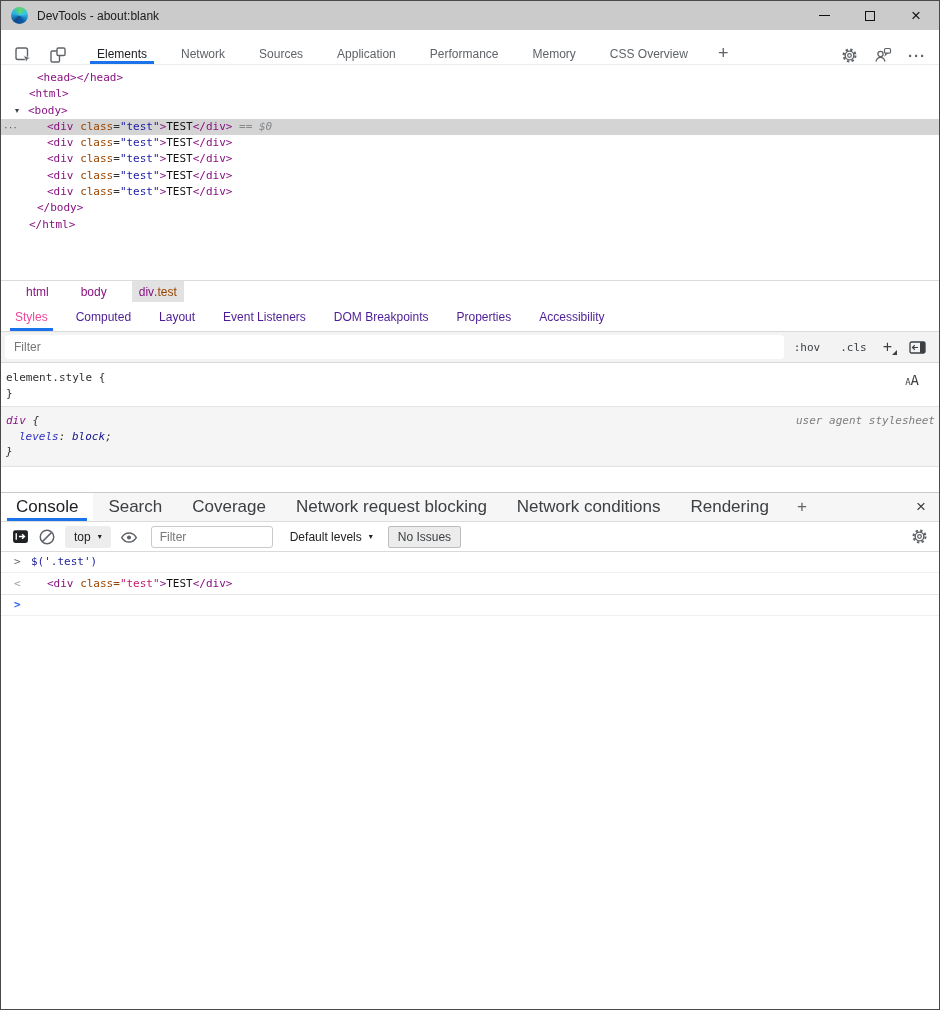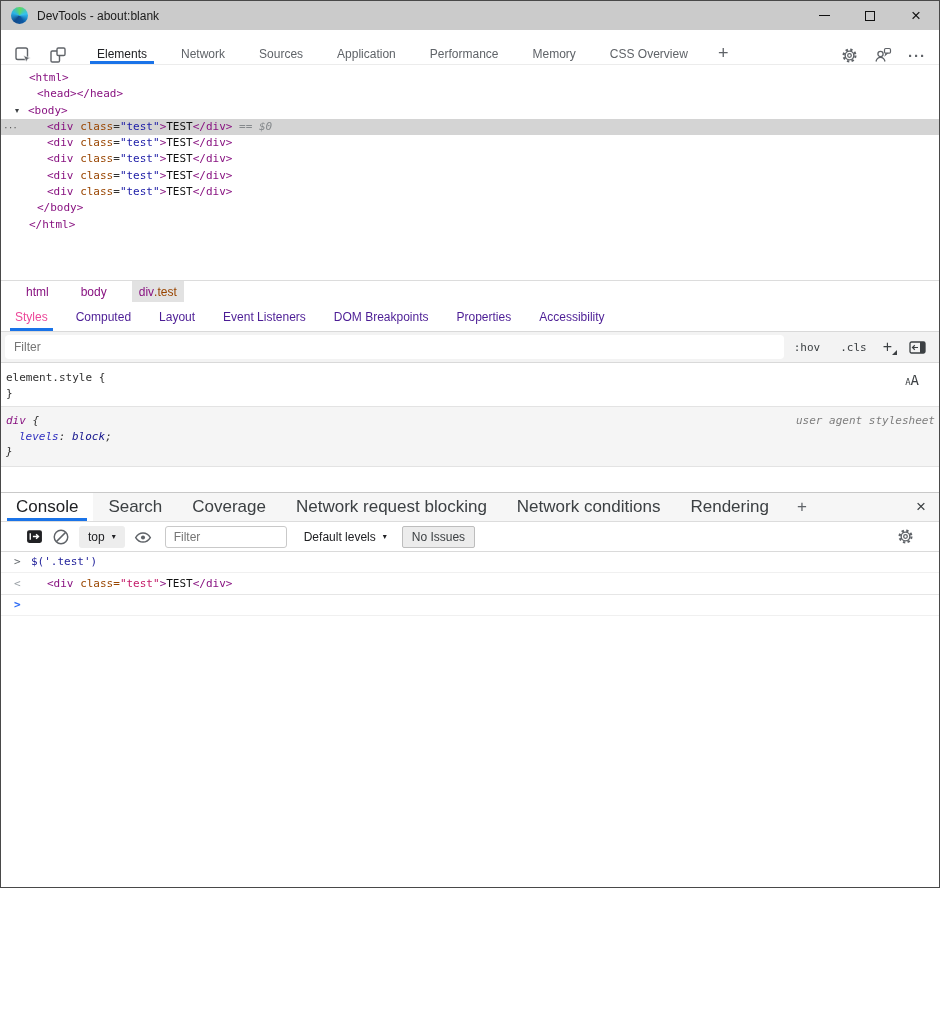--- a/index.html
+++ b/index.html
@@ -1,18 +1,18 @@
 <!DOCTYPE html>
 <html><head>
 <meta charset="utf-8">
 <style>
   *{margin:0;padding:0;box-sizing:border-box}
   html,body{width:940px;height:1010px}
   body{font-family:"Liberation Sans",sans-serif;background:#fff;overflow:hidden}
-  .window{width:940px;height:888px;border:1px solid #494949;background:#fff;display:flex;flex-direction:column}
+  .window{width:940px;height:1010px;border:1px solid #494949;background:#fff;display:flex;flex-direction:column}
 
   
   .titlebar{flex:0 0 29px;background:#cbcbcb;display:flex;align-items:center}
   .edge-logo{width:17px;height:17px;border-radius:50%;margin-left:10px;
     background:conic-gradient(from 220deg,#114a8b,#2bb3e8,#5fd85f,#35c1f1,#0c59a4,#114a8b)}
   .title-text{font-size:12px;color:#1a1a1a;margin-left:9px}
   .win-controls{margin-left:auto;display:flex;height:100%}
   .win-btn{width:46px;display:flex;align-items:center;justify-content:center;color:#111}
   .min-glyph{width:11px;height:1px;background:#111;display:block}
   .max-glyph{width:10px;height:10px;border:1px solid #111;display:block}
@@ -80,21 +80,21 @@
 
   
   .drawer-tabs{flex:0 0 30px;background:#f6f6f6;border-top:1px solid #c9c9c9;border-bottom:1px solid #dcdcdc;display:flex;align-items:stretch}
   .dtab{padding:0 15px;font-size:17px;color:#3c4043;display:flex;align-items:center;position:relative}
   .dtab.active{background:#fff;color:#202124}
   .dtab.active:after{content:"";position:absolute;left:6px;right:6px;bottom:0;height:3px;background:#1a73e8}
   .dplus{font-size:17px;color:#5f6368;padding:0 13px;display:flex;align-items:center;font-weight:300}
   .drawer-close{margin-left:auto;display:flex;align-items:center;padding:0 13px;font-size:17px;color:#3c4043}
 
   
-  .con-toolbar{flex:0 0 30px;display:flex;align-items:center;border-bottom:1px solid #dadada;padding:0 25px;gap:9px;background:#fff}
+  .con-toolbar{flex:0 0 30px;display:flex;align-items:center;border-bottom:1px solid #dadada;padding:0 11px;gap:9px;background:#fff}
   .ctx-pill{background:#ededed;border-radius:3px;height:22px;display:flex;align-items:center;padding:0 9px;font-size:12px;color:#202124;gap:7px}
   .caret{font-size:8px;color:#202124}
   .con-filter{width:122px;height:22px;border:1px solid #c9c9c9;border-radius:3px;font-size:12px;padding:0 8px;outline:none;font-family:"Liberation Sans",sans-serif;color:#202124;margin-left:4px}
   .con-filter::placeholder{color:#767676}
   .levels{font-size:12px;color:#202124;display:flex;gap:7px;align-items:center;margin-left:8px}
   .issues{margin-left:6px;background:#ececec;border:1px solid #bdbdbd;border-radius:2px;height:22px;display:flex;align-items:center;padding:0 9px;font-size:12px;color:#3c4043}
   .con-gear{margin-left:auto;display:flex;align-items:center}
 
   
   .console-out{background:#fff}
@@ -168,22 +168,22 @@
             <path d="M2 15.5c.6-3 2.4-4.2 4.5-4.2s3.9 1.2 4.5 4.2" fill="none" stroke="#5f6368" stroke-width="1.3"></path>
             <rect x="10.5" y="2.5" width="6" height="4.6" rx="1.2" fill="#fff" stroke="#5f6368" stroke-width="1.2"></rect>
             <path d="M12 7.1l-.6 2 2.2-2" fill="none" stroke="#5f6368" stroke-width="1.1"></path>
           </svg>
       </span>
       <span class="more-dots">···</span>
     </div>
   </div>
 
   <div class="dom-tree mono">
+    <div class="tree-line ind-b"><span class="t-tag">&lt;head&gt;&lt;/head&gt;</span></div>
     <div class="tree-line ind-a"><span class="t-tag">&lt;html&gt;</span></div>
-    <div class="tree-line ind-b"><span class="t-tag">&lt;head&gt;&lt;/head&gt;</span></div>
     <div class="tree-line body-line"><span class="expander">▾</span><span class="t-tag">&lt;body&gt;</span></div>
     <div class="tree-line ind-c selected"><span class="gutter-dots">···</span><span class="t-tag">&lt;div </span><span class="t-attr">class</span><span class="t-plain">=</span><span class="t-val">"test"</span><span class="t-tag">&gt;</span><span class="t-text">TEST</span><span class="t-tag">&lt;/div&gt;</span><span class="t-anno"> == $0</span></div>
     <div class="tree-line ind-c"><span class="t-tag">&lt;div </span><span class="t-attr">class</span><span class="t-plain">=</span><span class="t-val">"test"</span><span class="t-tag">&gt;</span><span class="t-text">TEST</span><span class="t-tag">&lt;/div&gt;</span></div>
     <div class="tree-line ind-c"><span class="t-tag">&lt;div </span><span class="t-attr">class</span><span class="t-plain">=</span><span class="t-val">"test"</span><span class="t-tag">&gt;</span><span class="t-text">TEST</span><span class="t-tag">&lt;/div&gt;</span></div>
     <div class="tree-line ind-c"><span class="t-tag">&lt;div </span><span class="t-attr">class</span><span class="t-plain">=</span><span class="t-val">"test"</span><span class="t-tag">&gt;</span><span class="t-text">TEST</span><span class="t-tag">&lt;/div&gt;</span></div>
     <div class="tree-line ind-c"><span class="t-tag">&lt;div </span><span class="t-attr">class</span><span class="t-plain">=</span><span class="t-val">"test"</span><span class="t-tag">&gt;</span><span class="t-text">TEST</span><span class="t-tag">&lt;/div&gt;</span></div>
     <div class="tree-line ind-b"><span class="t-tag">&lt;/body&gt;</span></div>
     <div class="tree-line ind-a"><span class="t-tag">&lt;/html&gt;</span></div>
   </div>
 

